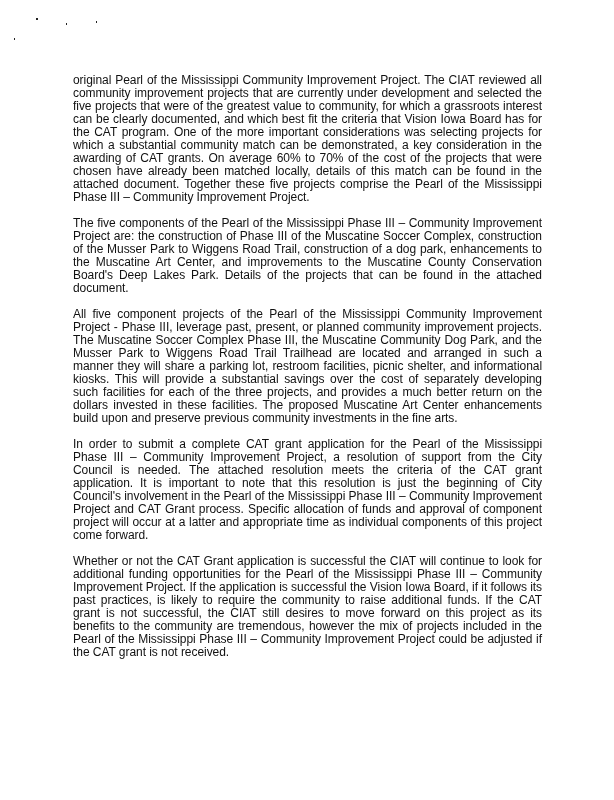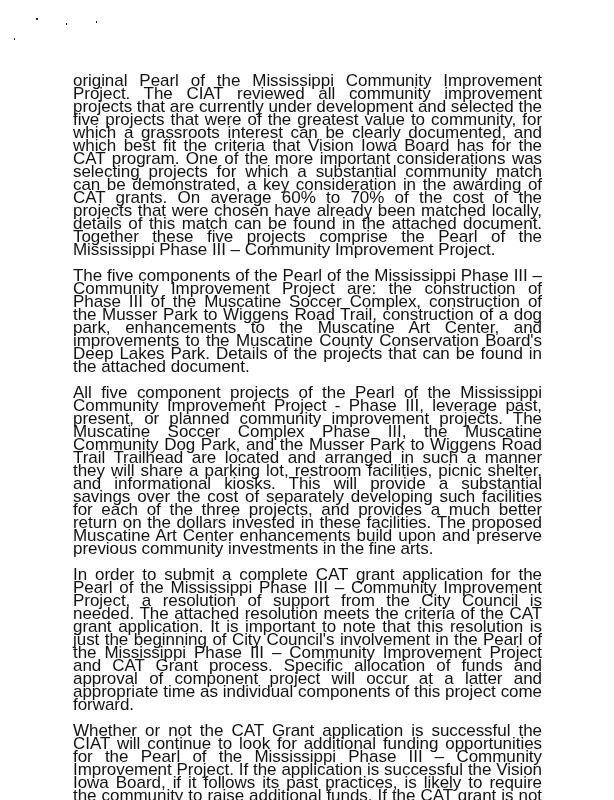--- a/index.html
+++ b/index.html
@@ -20,21 +20,21 @@
     background: #222;
   }
   .page-body {
     position: absolute;
     left: 73px;
     top: 74px;
     width: 469px;
   }
   .para {
     margin: 0 0 13px 0;
-    font-size: 17px;
+    font-size: 12px;
     line-height: 13px;
     text-align: justify;
     letter-spacing: -0.05px;
   }
   .para:last-child { margin-bottom: 9px; }
 </style>
 </head>
 <body>
 
 <div class="speck" style="left:36px;top:18px;width:2px;height:2px;"></div>

